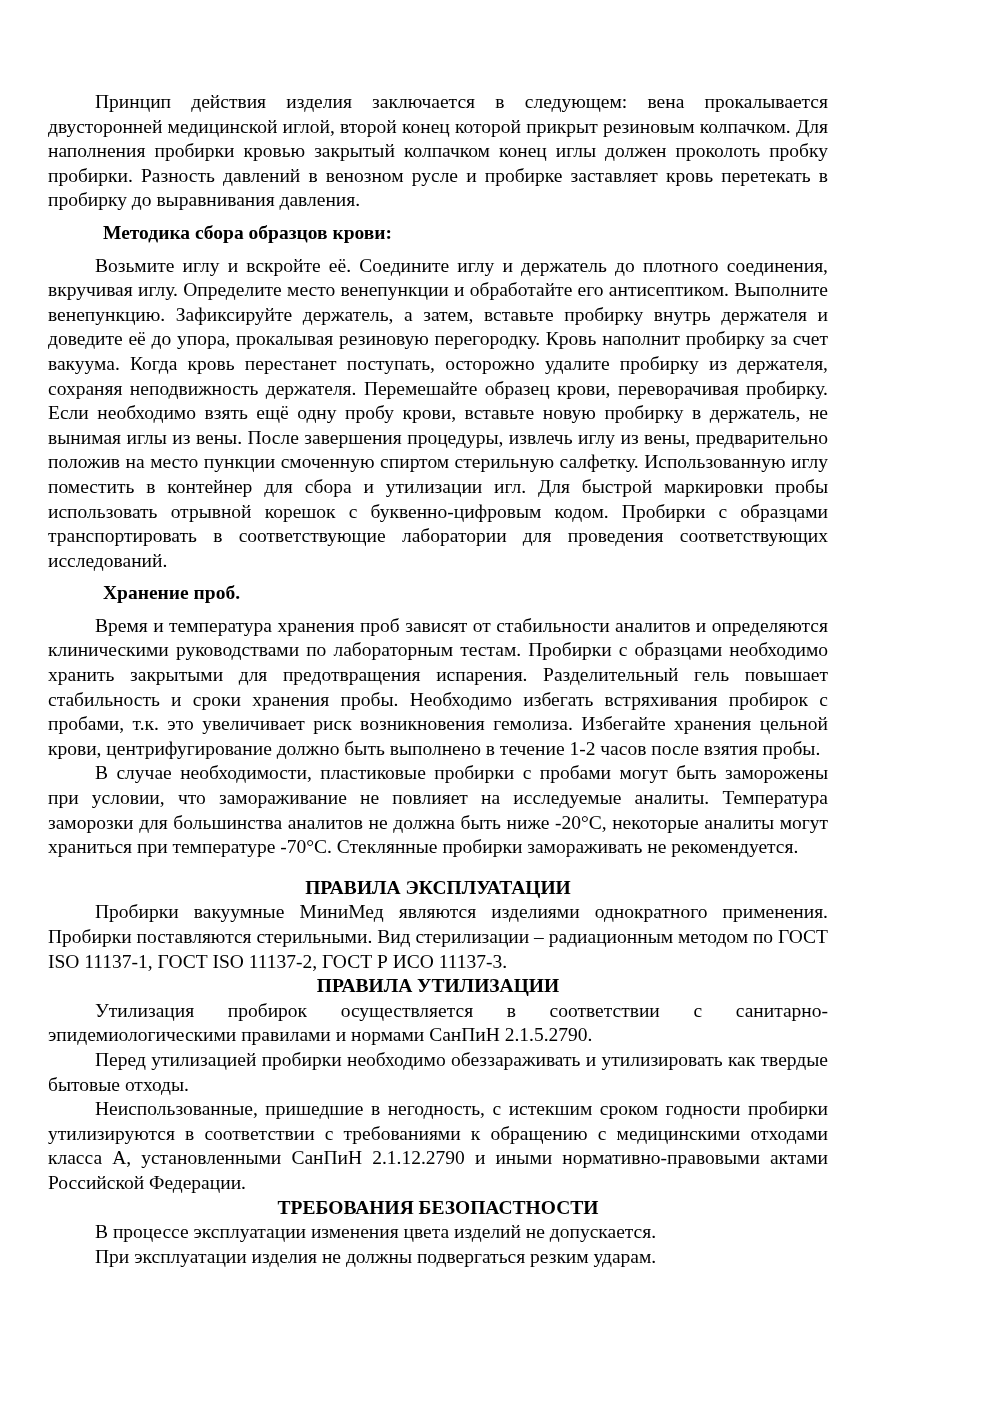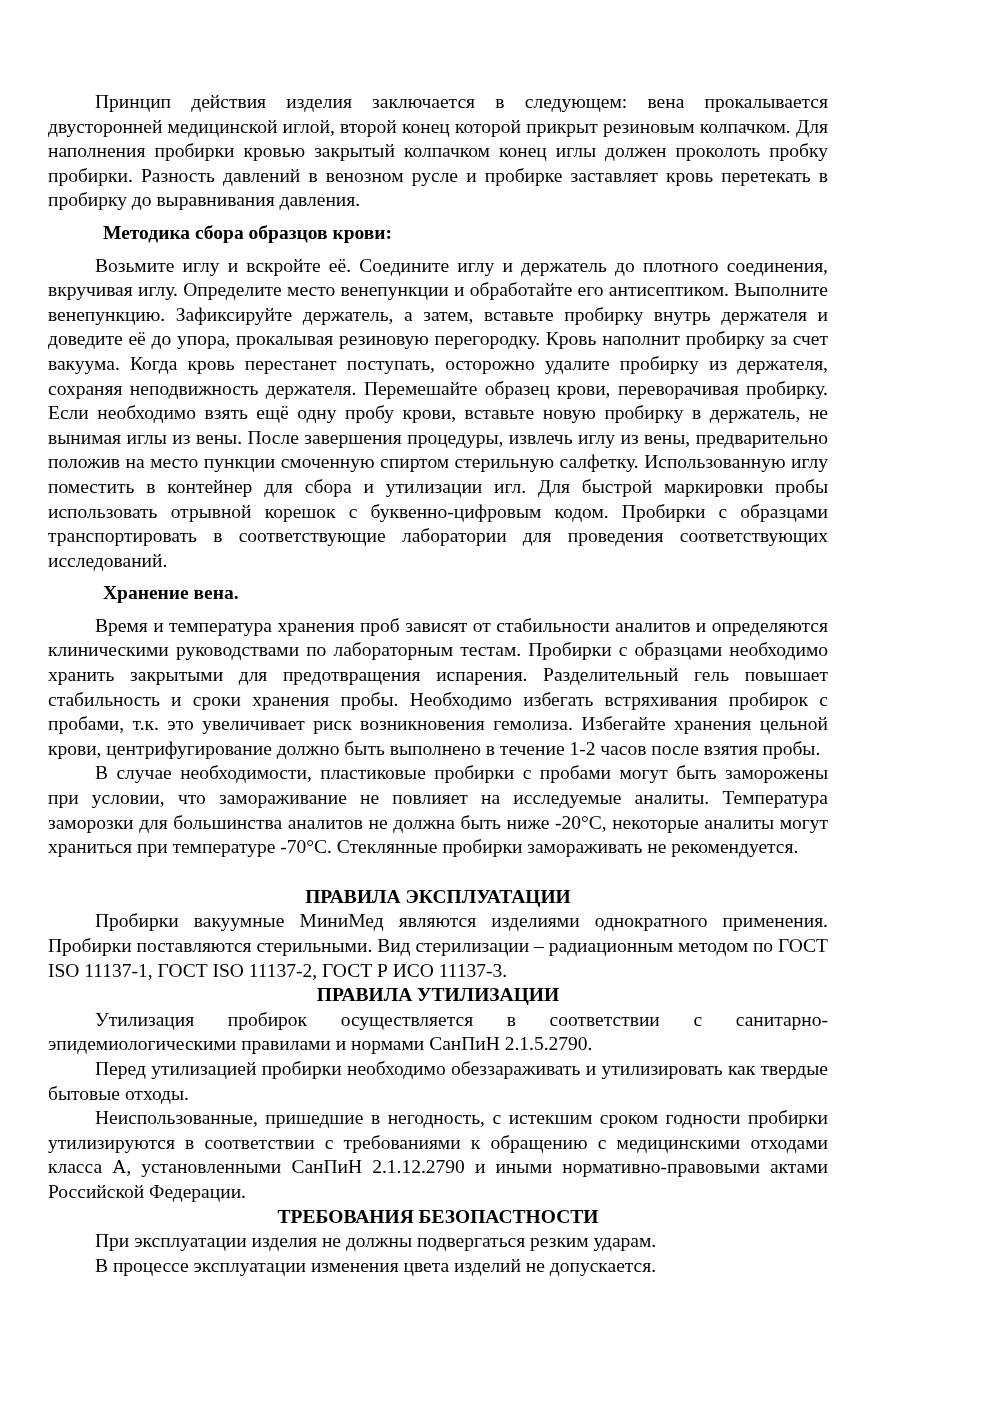--- a/index.html
+++ b/index.html
@@ -34,40 +34,40 @@
     text-indent: 47px;
     text-align: left;
   }
   .section-head {
     margin: 0;
     font-weight: bold;
     text-align: center;
     text-indent: 0;
   }
   .section-head.spaced {
-    margin-top: 25px;
+    margin-top: 16px;
   }
   .plain {
     margin: 0;
     text-align: left;
     text-indent: 47px;
   }
 </style>
 </head>
 <body>
 
 <main class="page">
 
   <p class="para">Принцип действия изделия заключается в следующем: вена прокалывается двусторонней медицинской иглой, второй конец которой прикрыт резиновым колпачком. Для наполнения пробирки кровью закрытый колпачком конец иглы должен проколоть пробку пробирки. Разность давлений в венозном русле и пробирке заставляет кровь перетекать в пробирку до выравнивания давления.</p>
 
   <p class="inline-head">Методика сбора образцов крови:</p>
 
   <p class="para">Возьмите иглу и вскройте её. Соедините иглу и держатель до плотного соединения, вкручивая иглу. Определите место венепункции и обработайте его антисептиком. Выполните венепункцию. Зафиксируйте держатель, а затем, вставьте пробирку внутрь держателя и доведите её до упора, прокалывая резиновую перегородку. Кровь наполнит пробирку за счет вакуума. Когда кровь перестанет поступать, осторожно удалите пробирку из держателя, сохраняя неподвижность держателя. Перемешайте образец крови, переворачивая пробирку. Если необходимо взять ещё одну пробу крови, вставьте новую пробирку в держатель, не вынимая иглы из вены. После завершения процедуры, извлечь иглу из вены, предварительно положив на место пункции смоченную спиртом стерильную салфетку. Использованную иглу поместить в контейнер для сбора и утилизации игл. Для быстрой маркировки пробы использовать отрывной корешок с буквенно-цифровым кодом. Пробирки с образцами транспортировать в соответствующие лаборатории для проведения соответствующих исследований.</p>
 
-  <p class="inline-head">Хранение вена.</p>
+  <p class="inline-head">Хранение проб.</p>
 
   <p class="para">Время и температура хранения проб зависят от стабильности аналитов и определяются клиническими руководствами по лабораторным тестам. Пробирки с образцами необходимо хранить закрытыми для предотвращения испарения. Разделительный гель повышает стабильность и сроки хранения пробы. Необходимо избегать встряхивания пробирок с пробами, т.к. это увеличивает риск возникновения гемолиза. Избегайте хранения цельной крови, центрифугирование должно быть выполнено в течение 1-2 часов после взятия пробы.</p>
 
   <p class="para">В случае необходимости, пластиковые пробирки с пробами могут быть заморожены при условии, что замораживание не повлияет на исследуемые аналиты. Температура заморозки для большинства аналитов не должна быть ниже -20°С, некоторые аналиты могут храниться при температуре -70°С. Стеклянные пробирки замораживать не рекомендуется.</p>
 
   <h2 class="section-head spaced" style="font-size: inherit;">ПРАВИЛА ЭКСПЛУАТАЦИИ</h2>
 
   <p class="para">Пробирки вакуумные МиниМед являются изделиями однократного применения. Пробирки поставляются стерильными. Вид стерилизации – радиационным методом по ГОСТ ISO 11137-1, ГОСТ ISO 11137-2, ГОСТ Р ИСО 11137-3.</p>
 
 
@@ -75,17 +75,17 @@
 
   <p class="para">Утилизация пробирок осуществляется в соответствии с санитарно-эпидемиологическими правилами и нормами СанПиН 2.1.5.2790.</p>
 
 
   <p class="para">Перед утилизацией пробирки необходимо обеззараживать и утилизировать как твердые бытовые отходы.</p>
 
   <p class="para">Неиспользованные, пришедшие в негодность, с истекшим сроком годности пробирки утилизируются в соответствии с требованиями к обращению с медицинскими отходами класса А, установленными СанПиН 2.1.12.2790 и иными нормативно-правовыми актами Российской Федерации.</p>
 
   <h2 class="section-head" style="font-size: inherit;">ТРЕБОВАНИЯ БЕЗОПАСТНОСТИ</h2>
 
+  <p class="plain">В процессе эксплуатации изменения цвета изделий не допускается.</p>
+
   <p class="plain">При эксплуатации изделия не должны подвергаться резким ударам.</p>
-
-  <p class="plain">В процессе эксплуатации изменения цвета изделий не допускается.</p>
 
 </main>
 
 </body></html>

